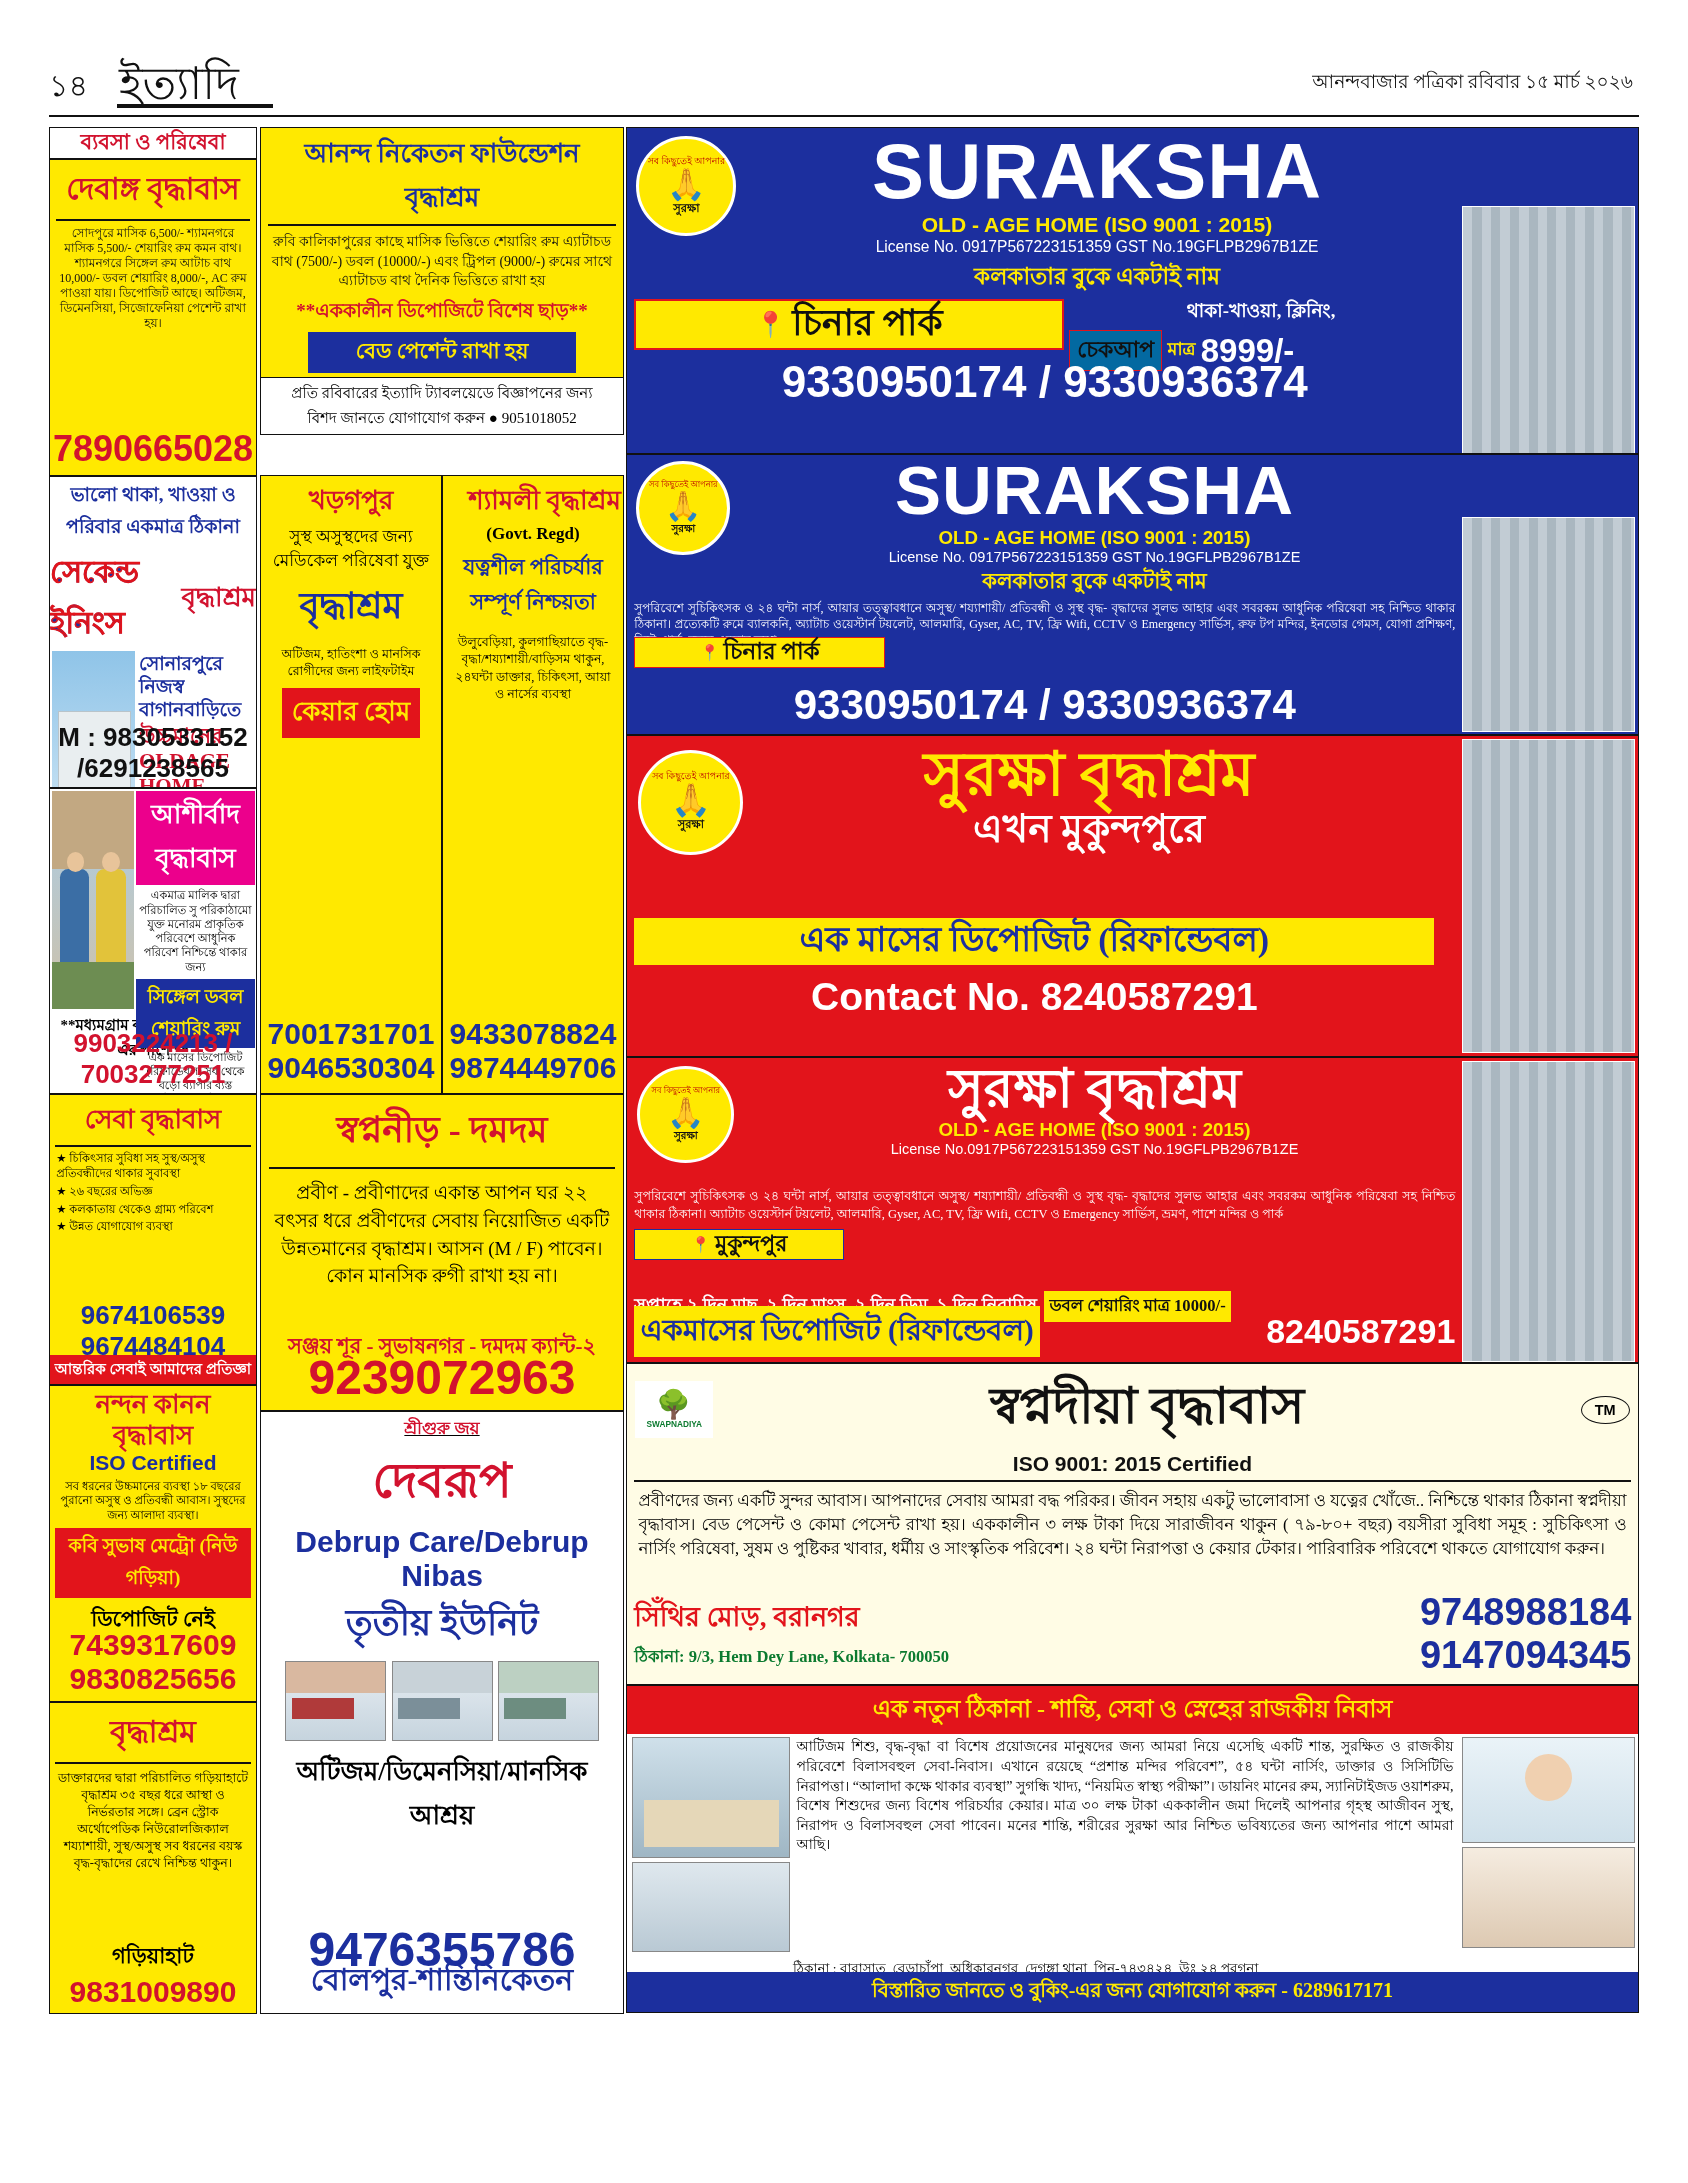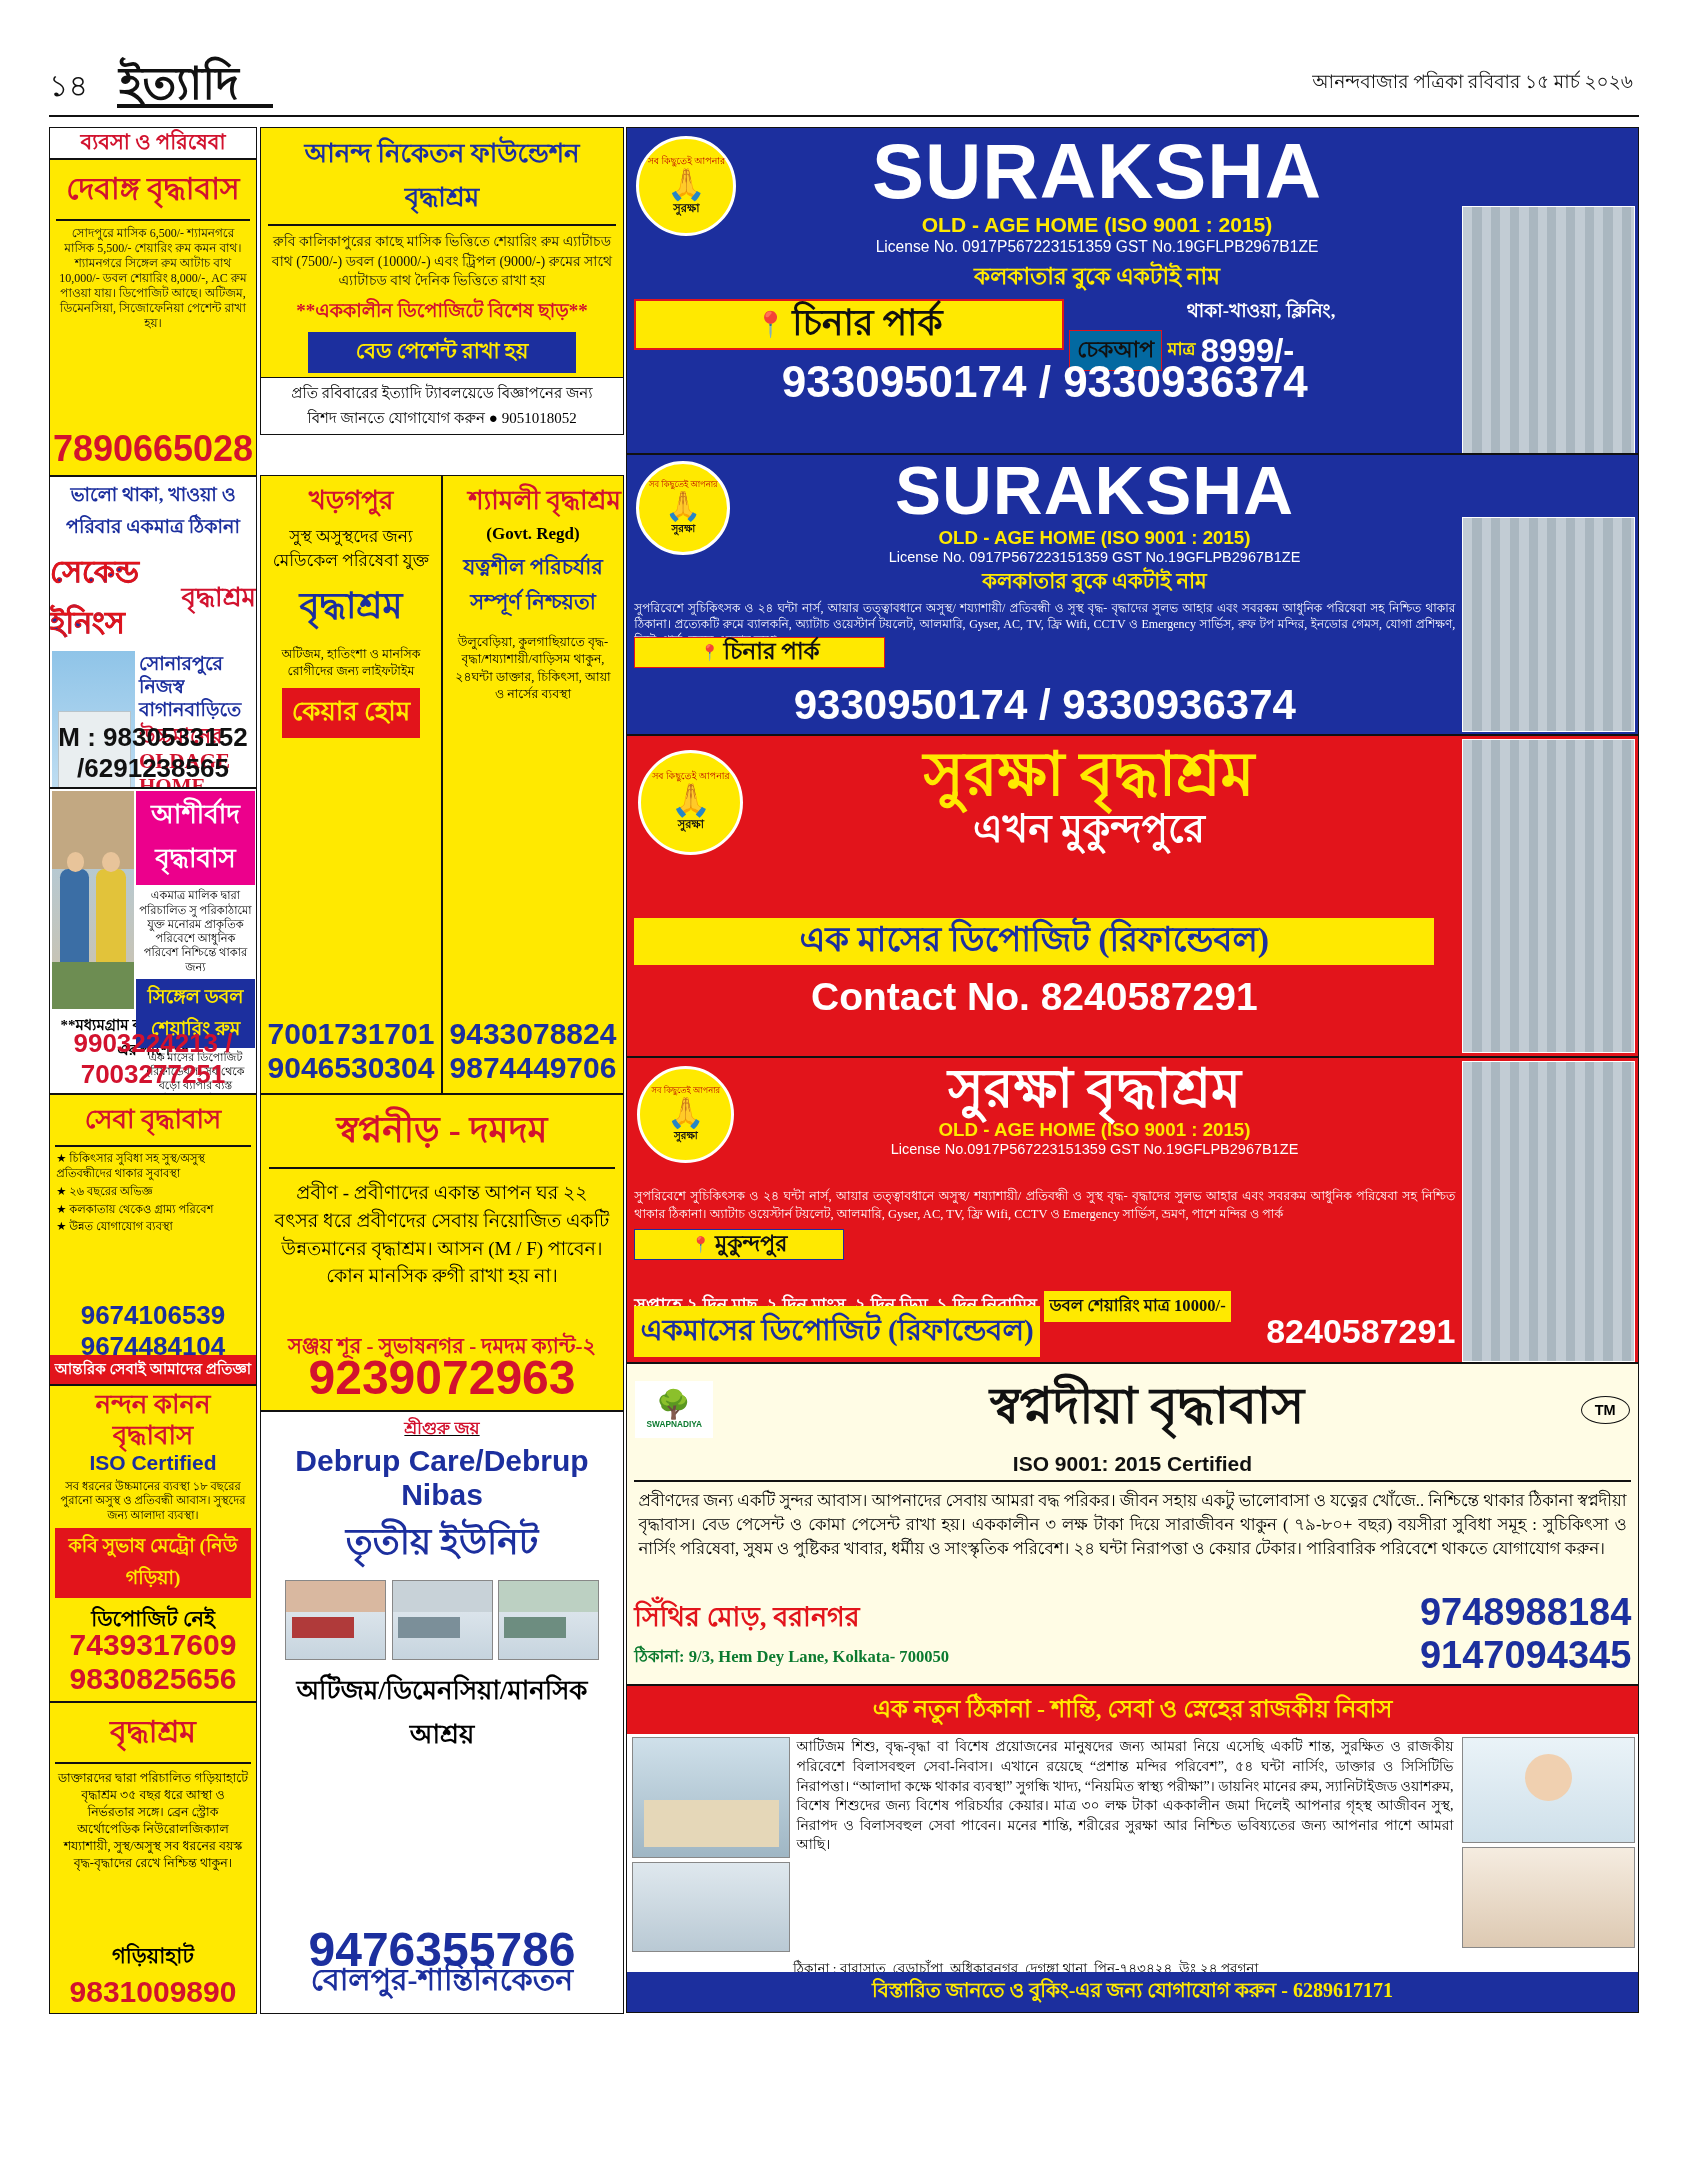--- a/index.html
+++ b/index.html
@@ -1,21 +1,21 @@
 <!DOCTYPE html>
 <html style="font-size:8.3px"><head>
 <meta charset="utf-8">
 <style>
   html,body{margin:0;padding:0;background:#f2f2f2;}
   body{font-family:"Liberation Sans", sans-serif;}
   .page{width:1688px;height:2183px;background:#ffffff;position:relative;box-sizing:border-box;padding:0;}
   
   .masthead{position:absolute;left:0;top:0;width:1688px;height:119px;}
   .pagenum{position:absolute;left:49px;top:62px;font-size:30px;color:#111;}
-  .logo-bn{position:absolute;left:119px;top:49px;font-size:45px;font-weight:bold;color:#111;font-family:"Liberation Serif",serif;}
+  .logo-bn{position:absolute;left:119px;top:49px;font-size:45px;font-weight:normal;color:#111;font-family:"Liberation Serif",serif;}
   .logo-underline{position:absolute;left:117px;top:104px;width:156px;height:3.6px;background:#111;}
   .masthead-right{position:absolute;right:55px;top:68px;font-size:18.7px;color:#111;}
   .rule-top{position:absolute;left:49px;top:115px;width:1590px;height:2.1px;background:#111;}
 
   
   .col{position:absolute;box-sizing:border-box;}
   .ad{position:absolute;box-sizing:border-box;overflow:hidden;}
   .b{border:1.6px solid #111;}
   .cen{text-align:center;}
   .bn{font-family:"Liberation Serif",serif;}
@@ -254,20 +254,23 @@
       <div class="cen" style="position:absolute;left:0;bottom:5.2px;width:100%;">
         <span class="t44 bold red">9239072963</span>
       </div>
     </div>
 
     <div class="ad b bgw" style="left:0;top:1284px;width:364px;height:603px;">
       <div class="cen" style="padding:3.1px 2.1px 0;text-decoration:underline;">
         <span class="bn t16 bold red">শ্রীগুরু জয়</span>
       </div>
       <div class="cen" style="padding:1px 2.1px;">
+        <span class="bn t44 bold red">দেবরূপ</span>
+      </div>
+      <div class="cen" style="padding:1px 2.1px;">
         <span class="t28 bold blue">Debrup Care/Debrup Nibas</span>
       </div>
       <div class="cen" style="padding:1px 2.1px;">
         <span class="bn t34 bold blue">তৃতীয় ইউনিট</span>
       </div>
       <div style="display:flex;gap:5.2px;justify-content:center;padding:5.2px 7.3px;">
         <div class="ph med" style="width:99px;height:78px;border:1px solid #888;">
           <div style="width:100%;height:31px;background:#d9b8a0;"></div>
           <div style="margin:5.2px;width:62px;height:21px;background:#b03a3a;"></div>
         </div>

